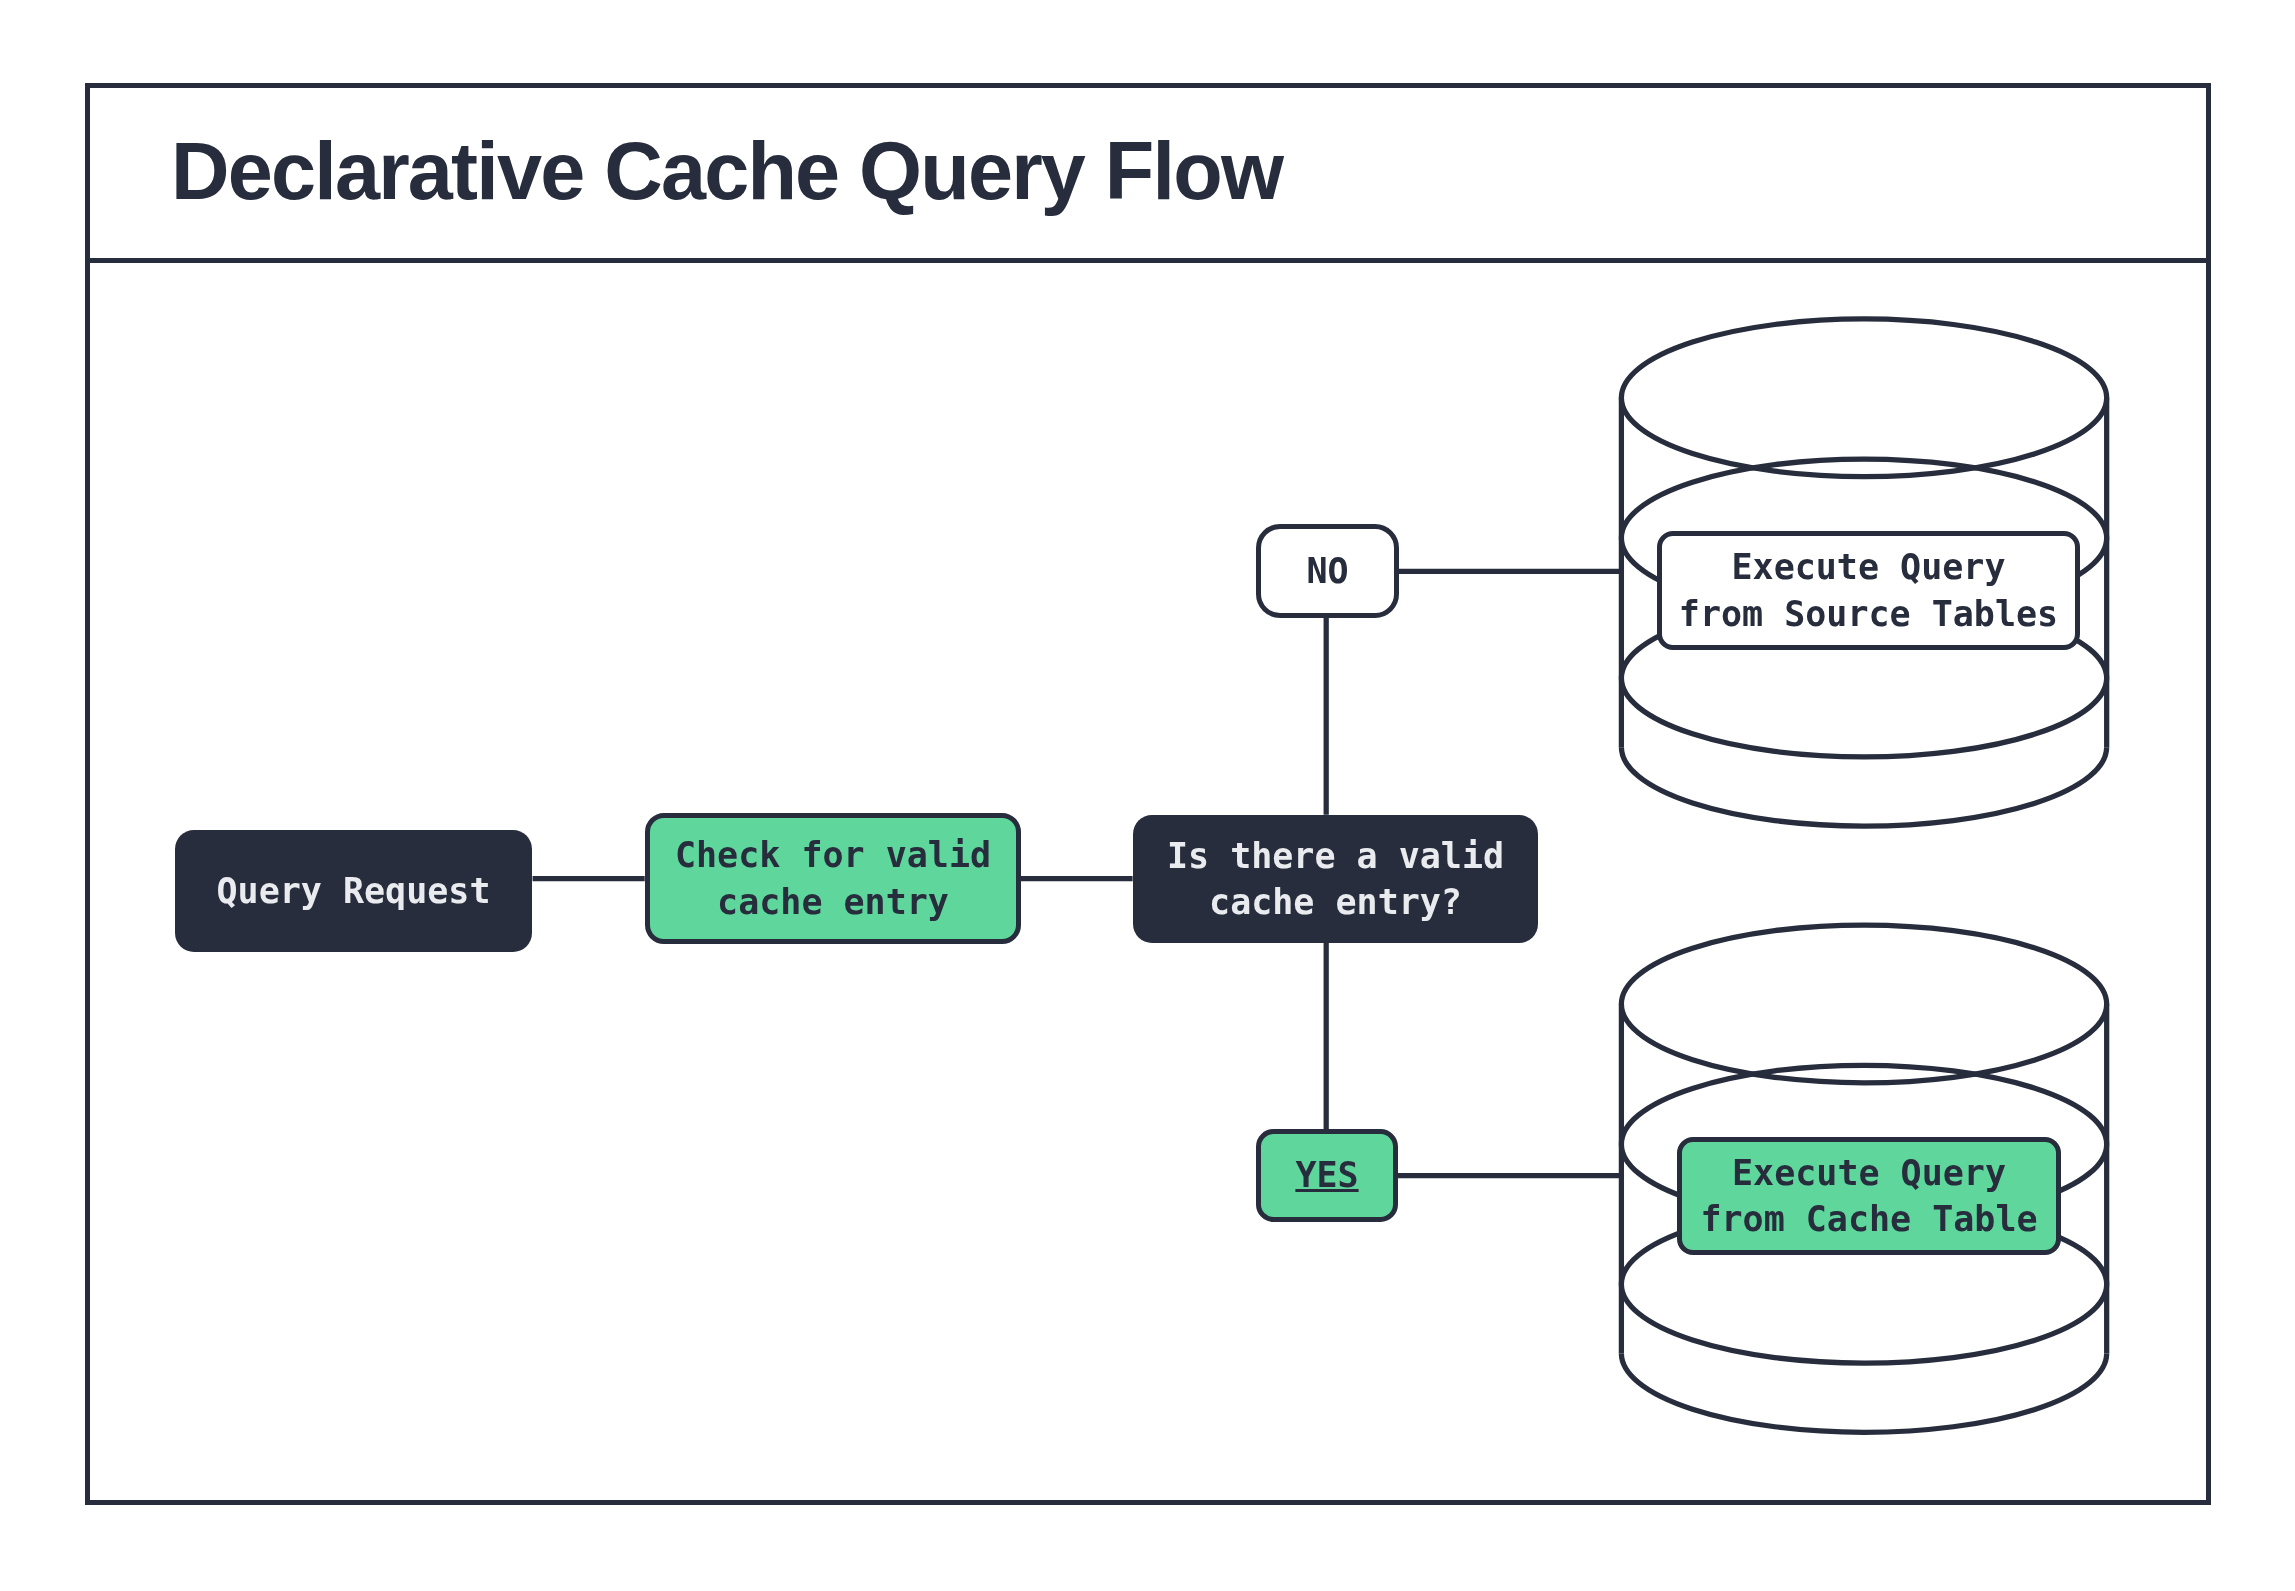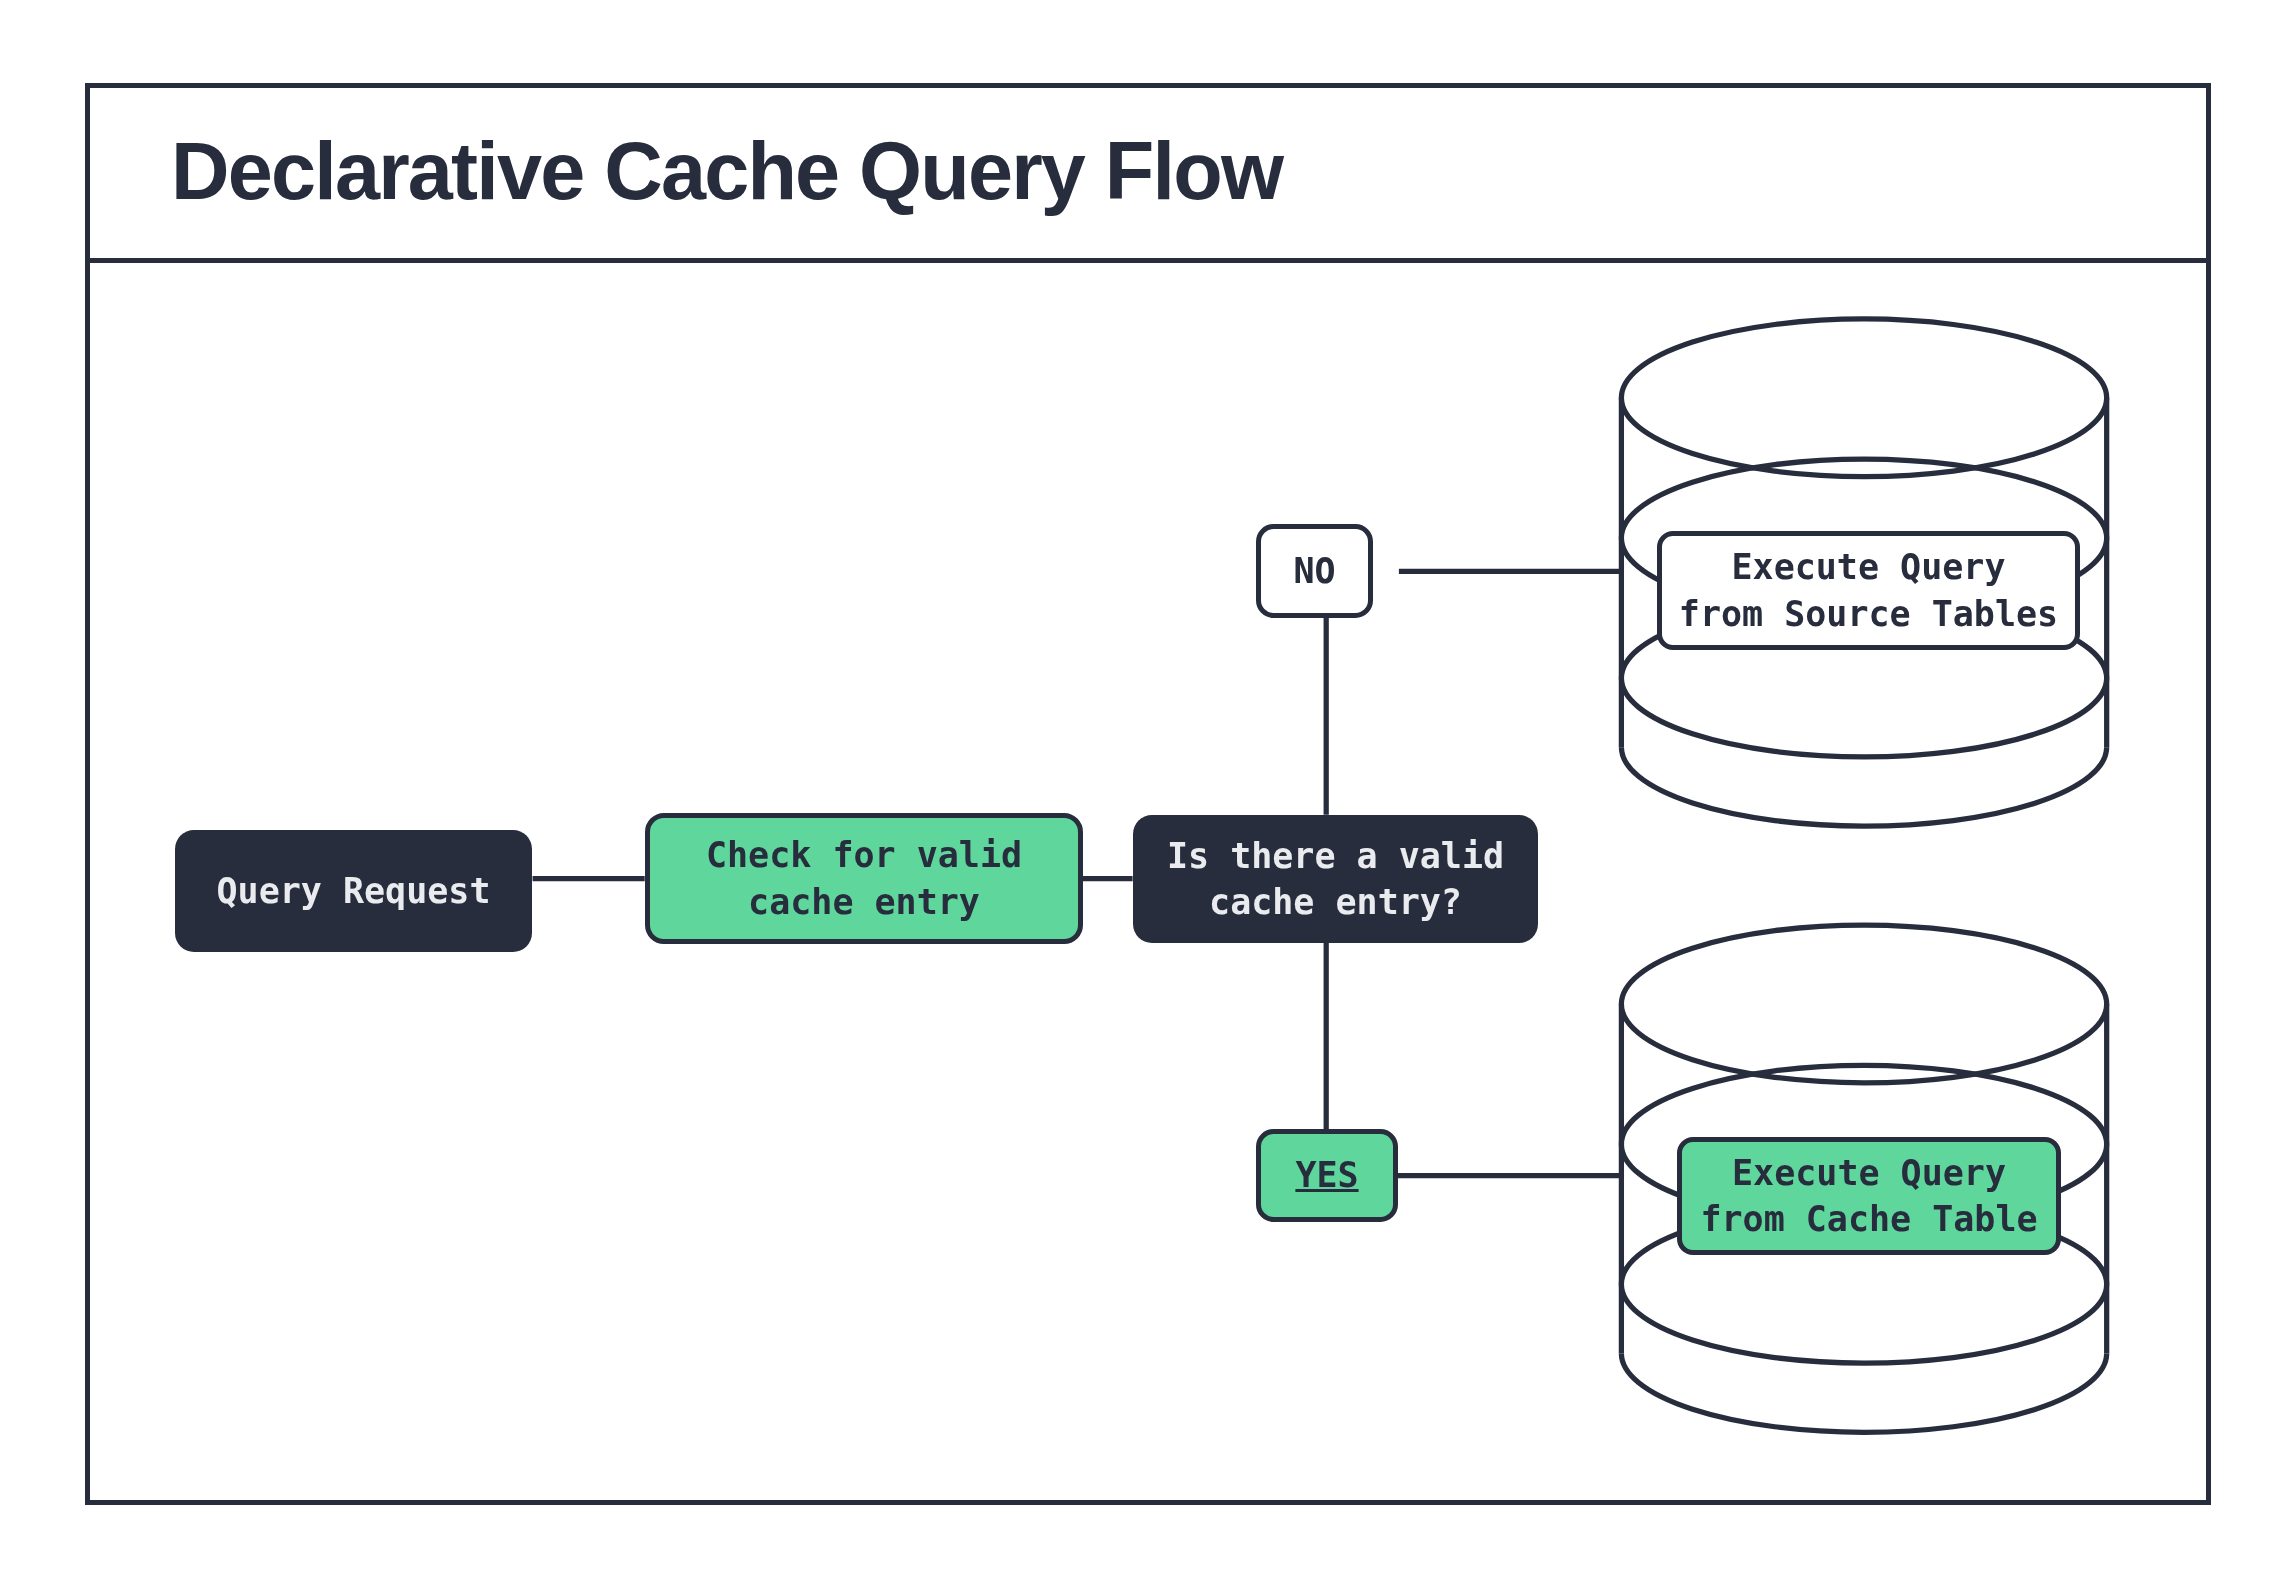--- a/index.html
+++ b/index.html
@@ -132,27 +132,27 @@
       <line x1="2405" y1="1146" x2="2405" y2="1545"></line>
       <ellipse cx="2128" cy="1146" rx="277" ry="90"></ellipse>
       <ellipse cx="2128" cy="1306" rx="277" ry="90"></ellipse>
       <ellipse cx="2128" cy="1466" rx="277" ry="90"></ellipse>
       <path d="M1851 1545 A277 90 0 0 0 2405 1545"></path>
     </g>
   </svg>
 
   <div class="node node--dark" style="left:175px; top:830px; width:357px; height:122px;">Query Request</div>
 
-  <div class="node node--green" style="left:645px; top:813px; width:438px; height:131px;">Check for valid
+  <div class="node node--green" style="left:645px; top:813px; width:376px; height:131px;">Check for valid
 cache entry</div>
 
   <div class="node node--dark" style="left:1133px; top:815px; width:405px; height:128px;text-align:center;">Is there a valid
 cache entry?</div>
 
-  <div class="node node--white node--small" style="left:1256px; top:524px; width:117px; height:94px;">NO</div>
+  <div class="node node--white node--small" style="left:1256px; top:524px; width:143px; height:94px;border-radius:24px;">NO</div>
 
   <div class="node node--green node--small" style="left:1256px; top:1129px; width:142px; height:93px;text-decoration:underline;">YES</div>
 
   <div class="node node--white node--dblabel" style="left:1657px; top:517px; width:423px; height:119px;">Execute Query
 from Source Tables</div>
 
   <div class="node node--green node--dblabel" style="left:1677px; top:1123px; width:384px; height:118px;">Execute Query
 from Cache Table</div>
 
 </div>

